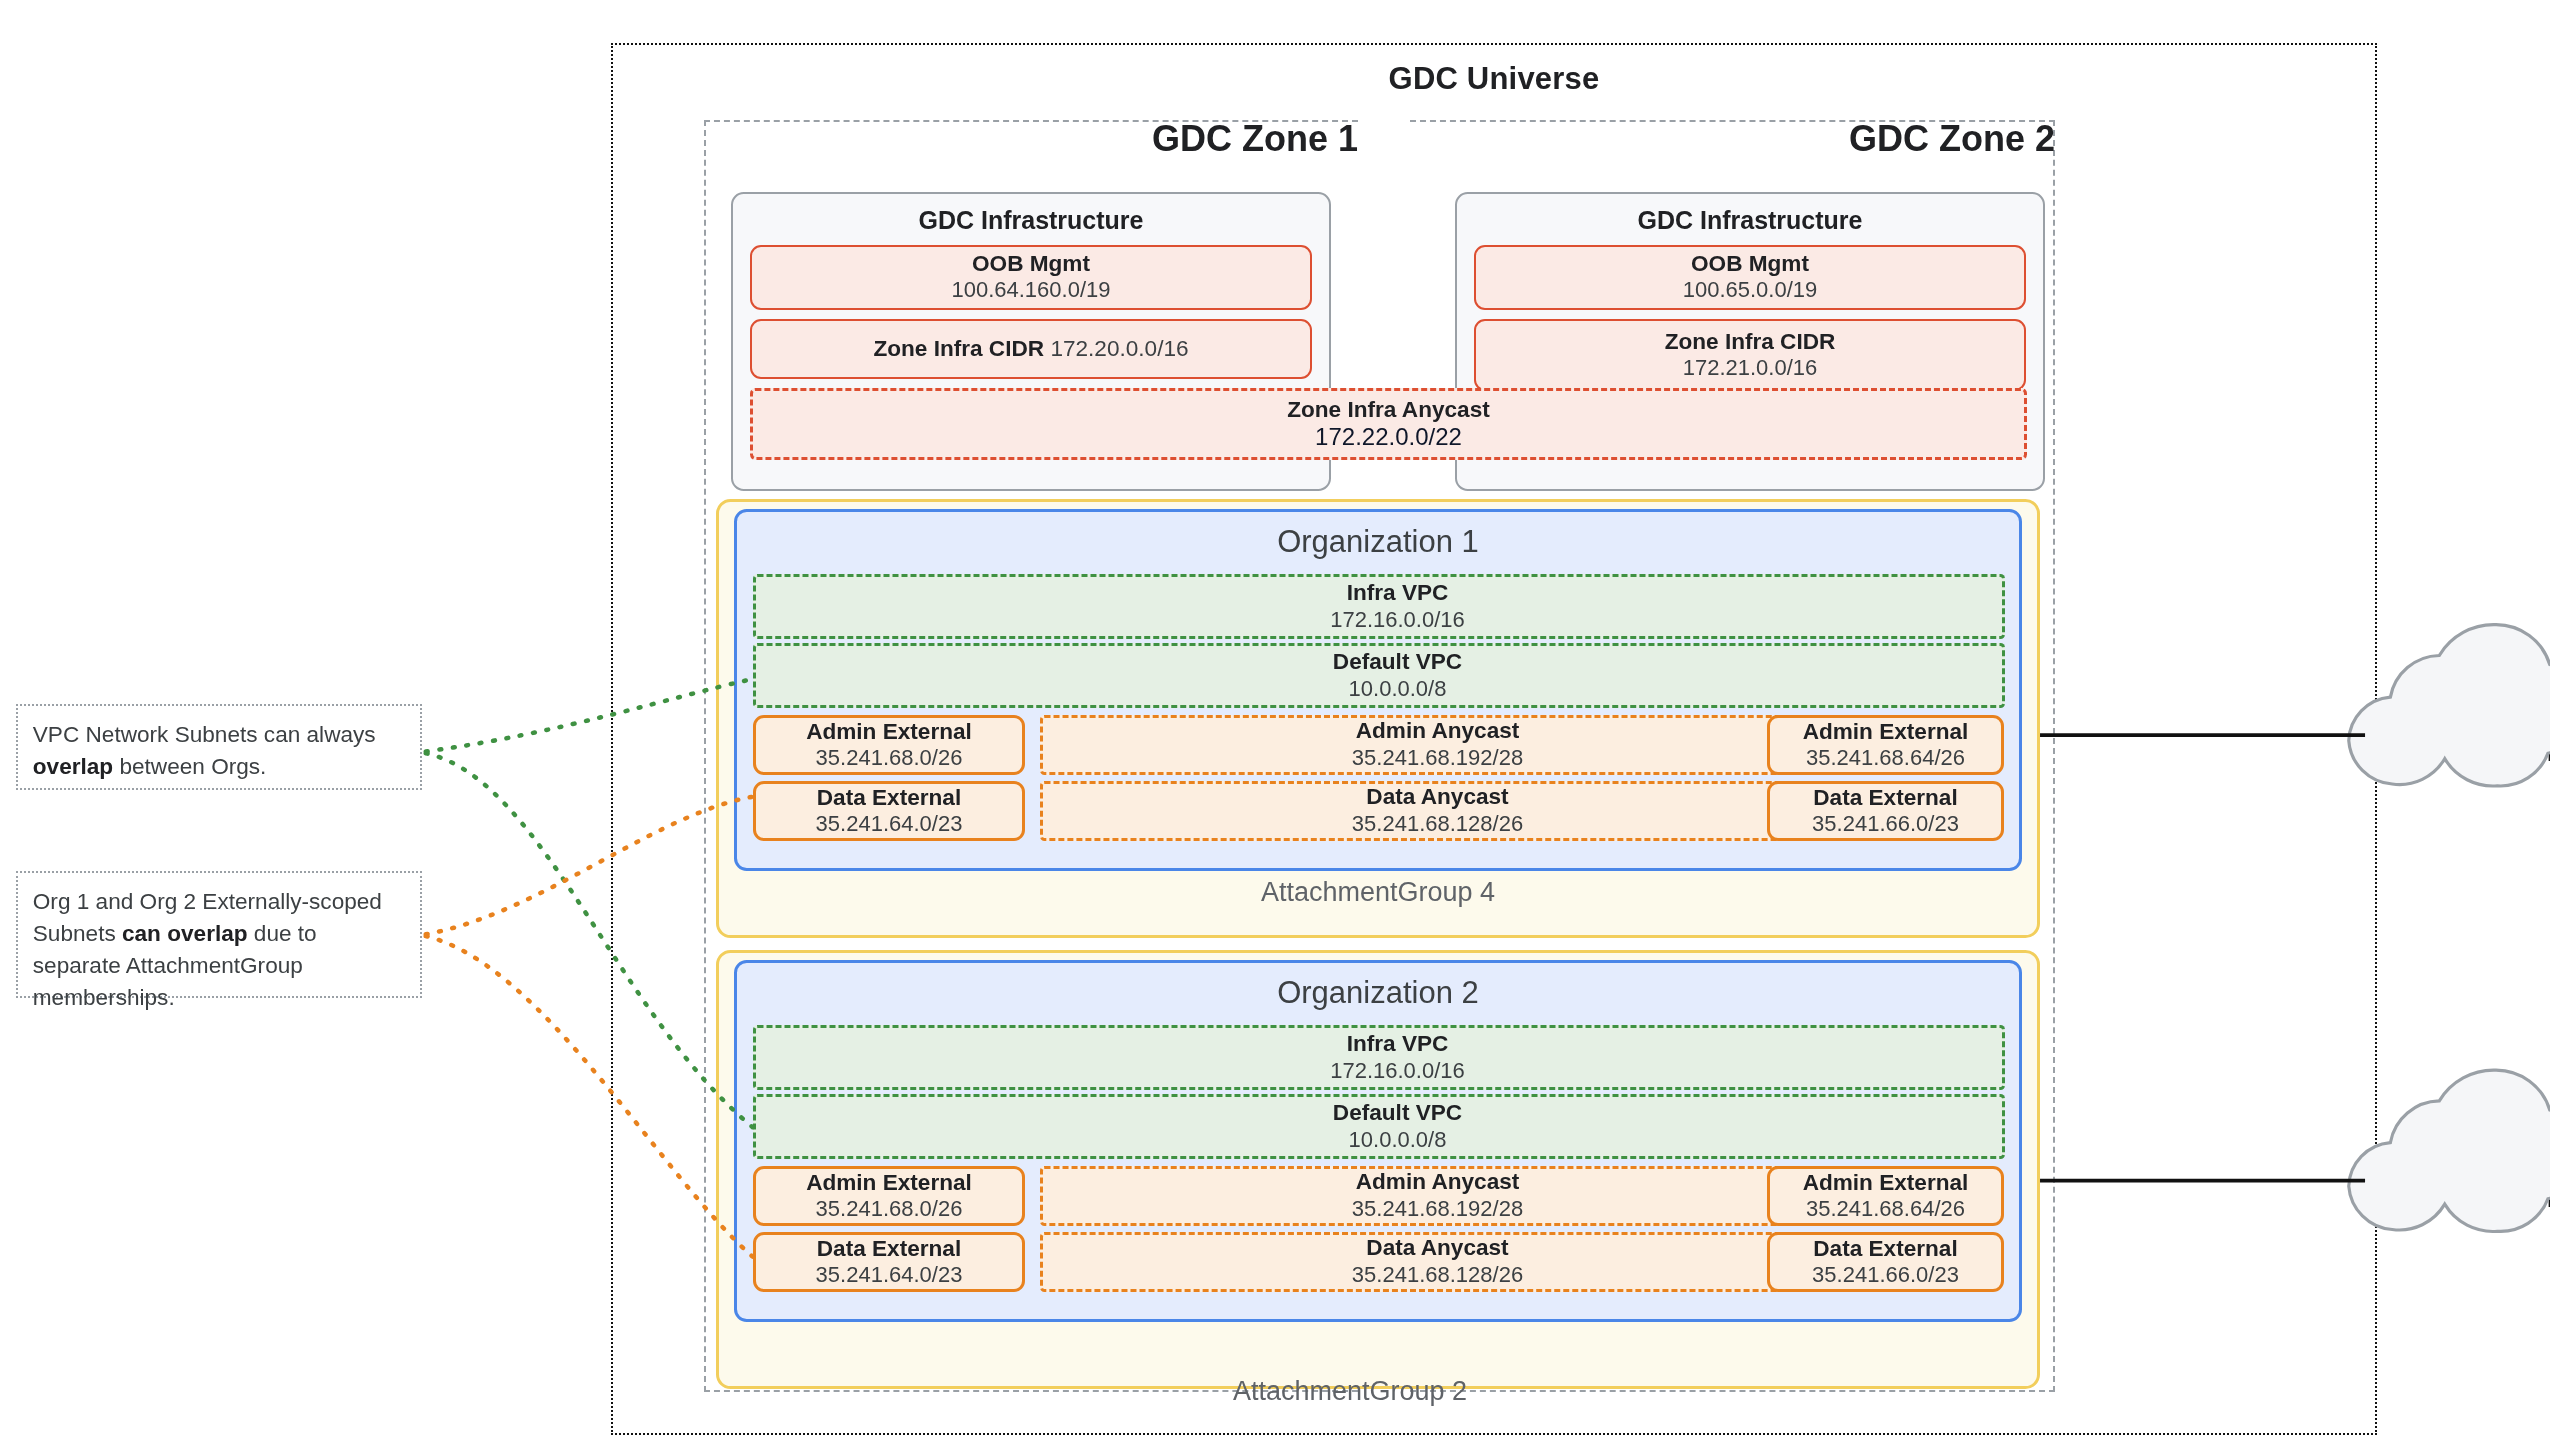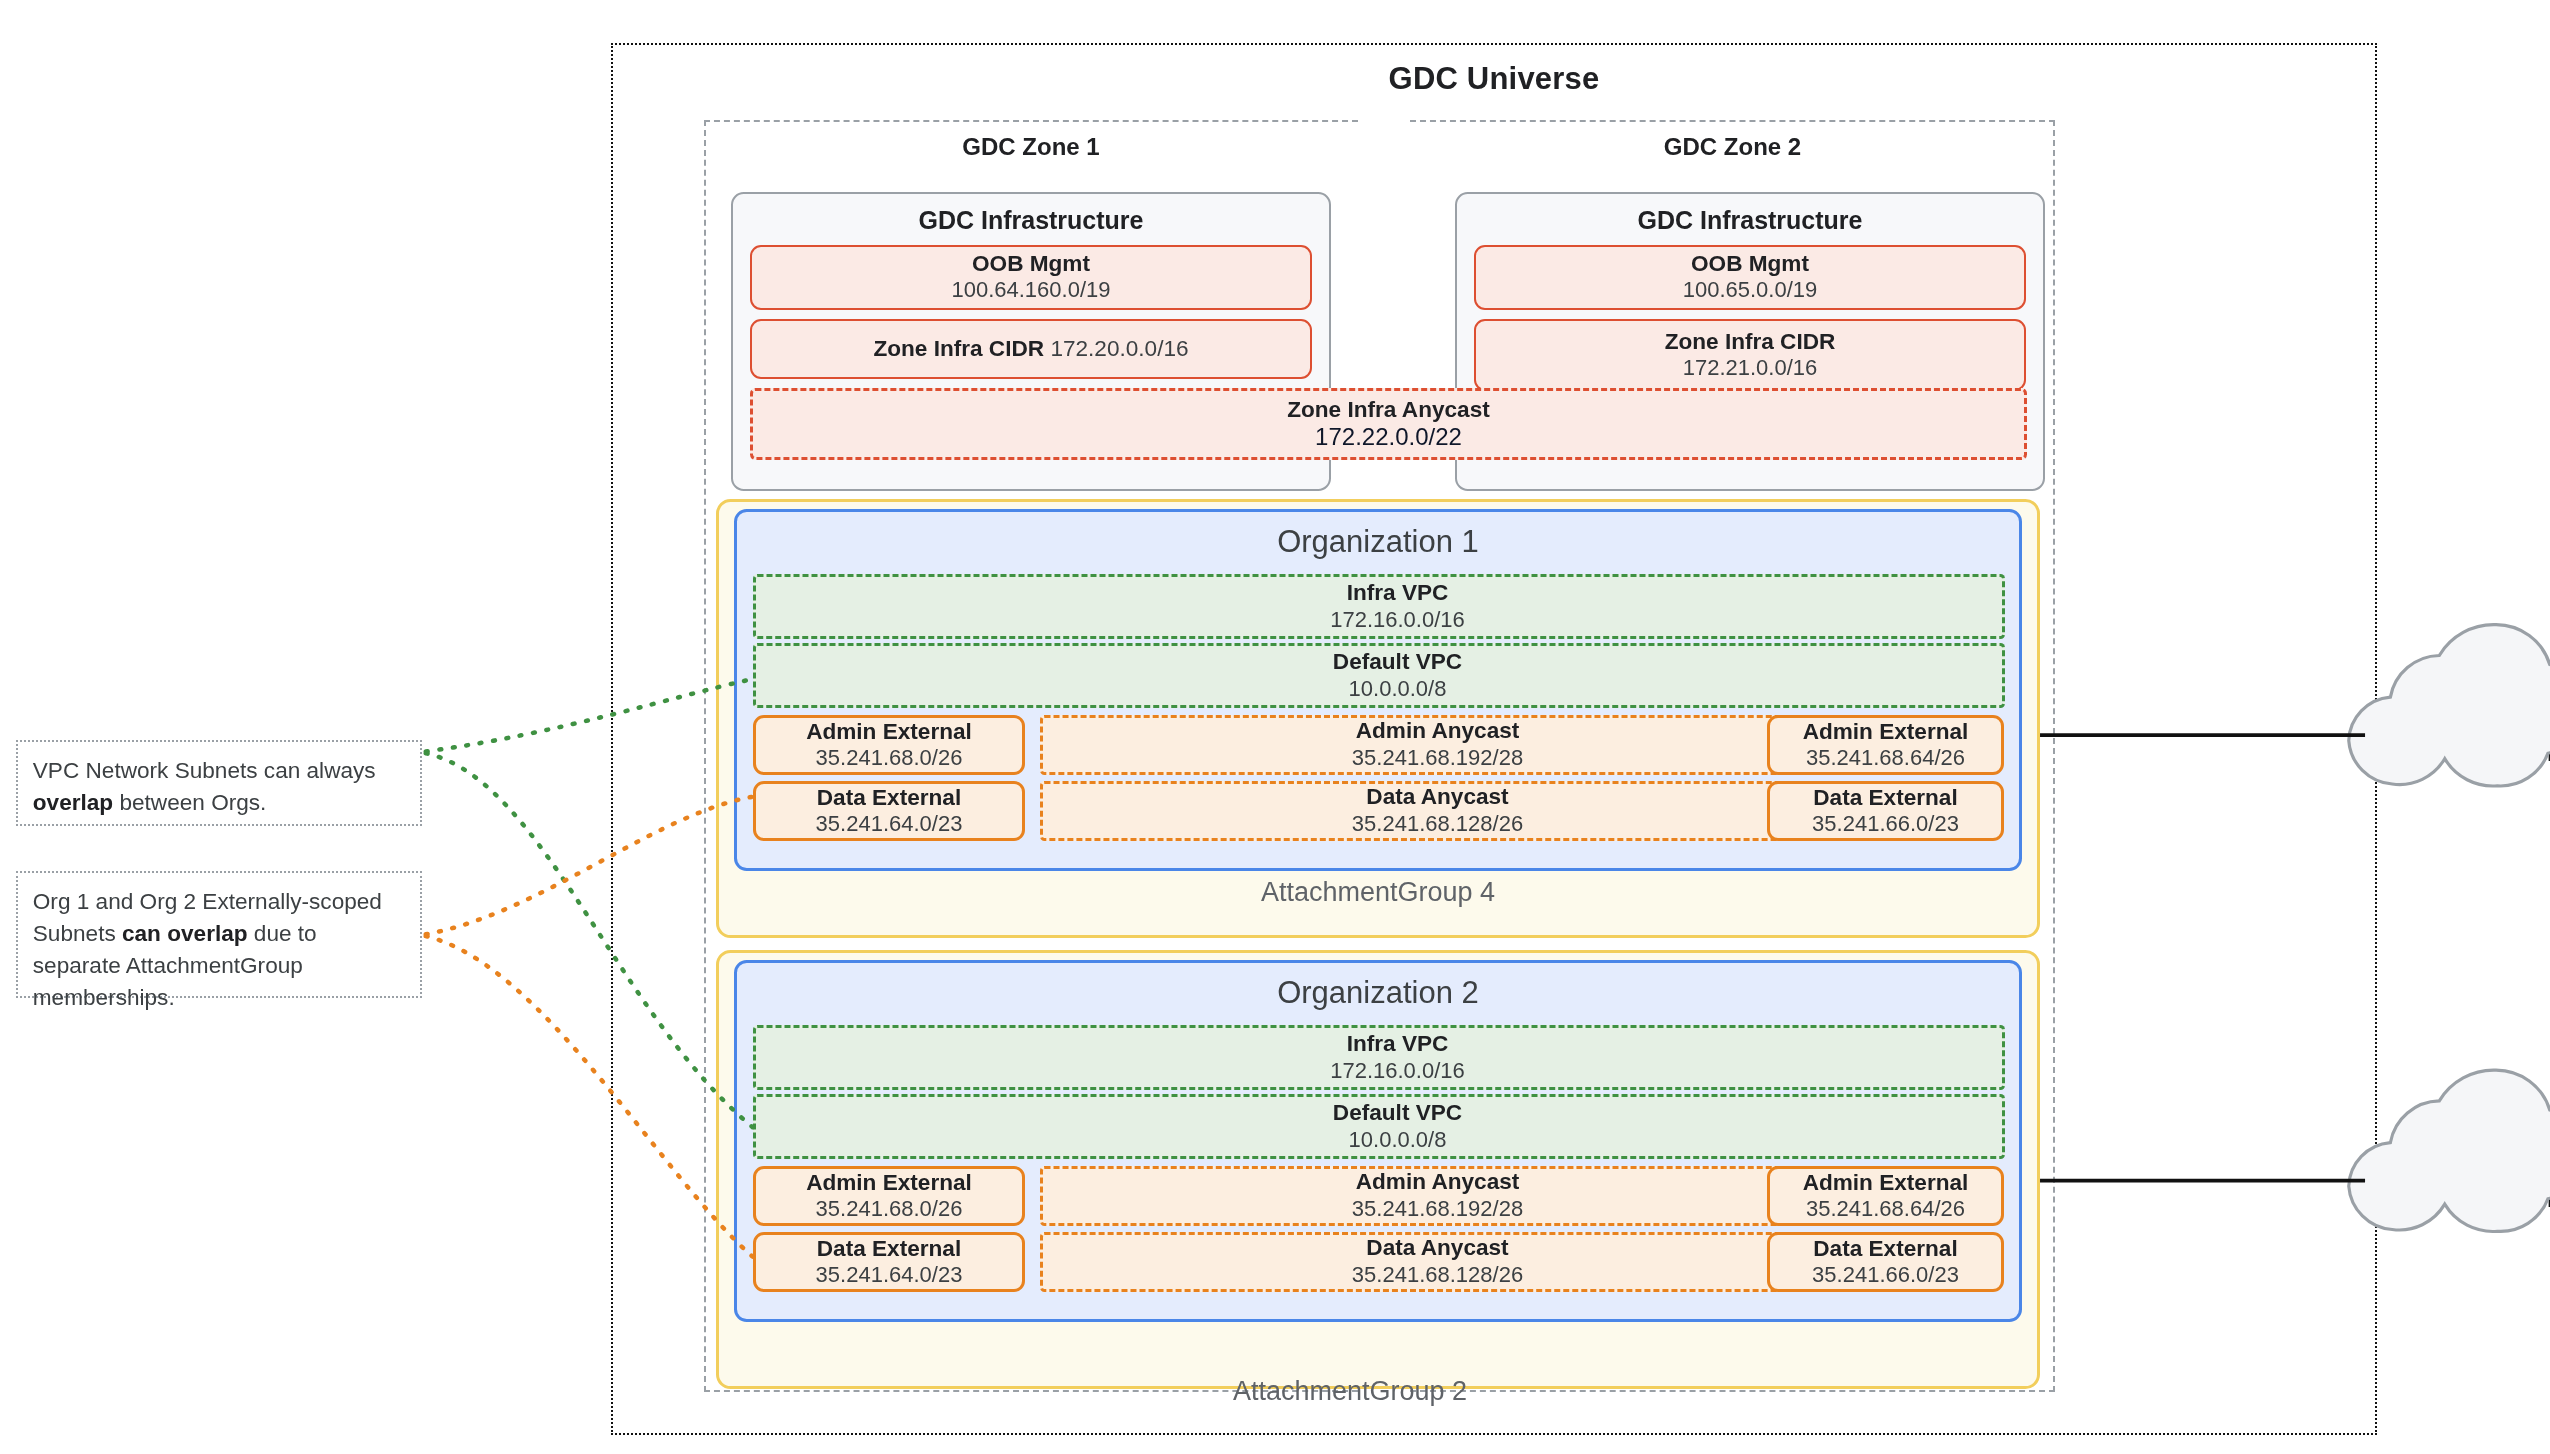--- a/index.html
+++ b/index.html
@@ -19,22 +19,22 @@
     left:611px;top:56px;width:1766px;height:45px;
     font-size:31px;font-weight:bold;text-align:center;line-height:45px;
     letter-spacing:0.2px;
   }
 
   
   .zone-box{border:2.7px dashed #9aa0a6;}
   #zone1-box{left:704px;top:120px;width:654px;height:1272px;border-right:none;}
   #zone2-box{left:1410px;top:120px;width:645px;height:1272px;border-left:none;}
   .zone-title{
-    top:126px;height:42px;font-size:24px;font-weight:bold;
-    text-align:center;line-height:42px;
+    top:118px;height:42px;font-size:36px;font-weight:bold;
+    text-align:right;line-height:42px;
   }
   #zone1-title{left:704px;width:654px;}
   #zone2-title{left:1410px;width:645px;}
 
   
   .infra-panel{
     background:#f7f8fa;border:2.7px solid #9aa0a6;border-radius:12.7px;
   }
   #infra1{left:731px;top:192px;width:600px;height:299px;}
   #infra2{left:1455px;top:192px;width:590px;height:299px;}
@@ -127,21 +127,21 @@
   #o2-da{left:1040px;top:1232px;width:795px;height:60px;}
   #o2-ae-r{left:1767px;top:1166px;width:237px;height:60px;}
   #o2-de-r{left:1767px;top:1232px;width:237px;height:60px;}
 
   
   .note{
     border:2.7px dotted #9aa0a6;background:#ffffff;
     font-size:22.6px;color:#3c4043;line-height:1.42;
     padding:12.7px 14.5px;
   }
-  #note1{left:16.3px;top:740px;width:406px;height:86px;}
+  #note1{left:16.3px;top:704px;width:406px;height:86px;}
   #note2{left:16.3px;top:871px;width:406px;height:127px;}
   .note b{font-weight:bold;color:#202124;}
 
   
   .cloud-label{
     font-size:27px;font-weight:bold;text-align:center;color:#111;
     line-height:1.22;
   }
   #cloud1-wrap{left:2371px;top:670px;width:263px;height:172px;}
   #cloud2-wrap{left:2371px;top:1116px;width:263px;height:172px;}

